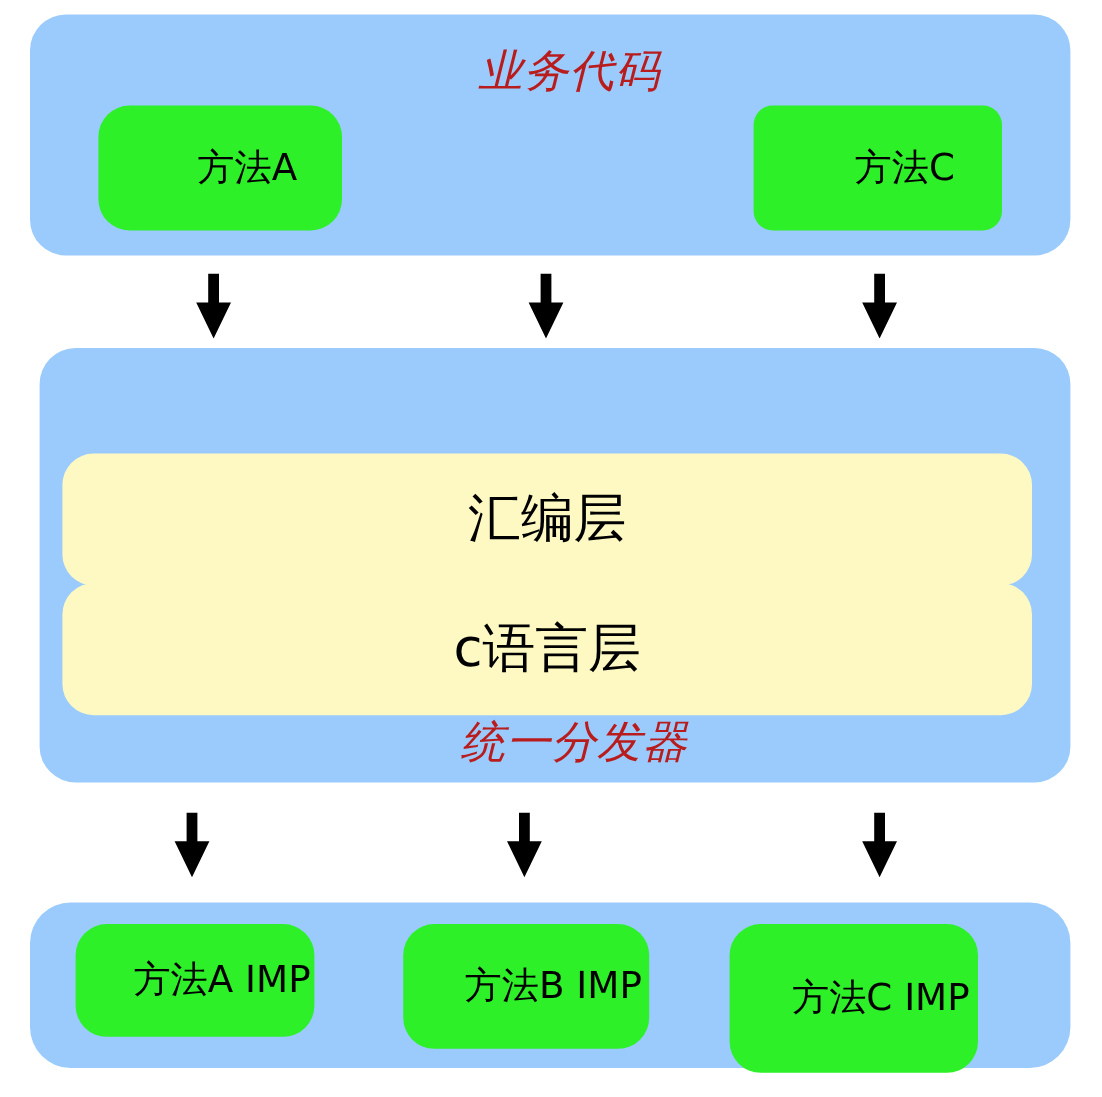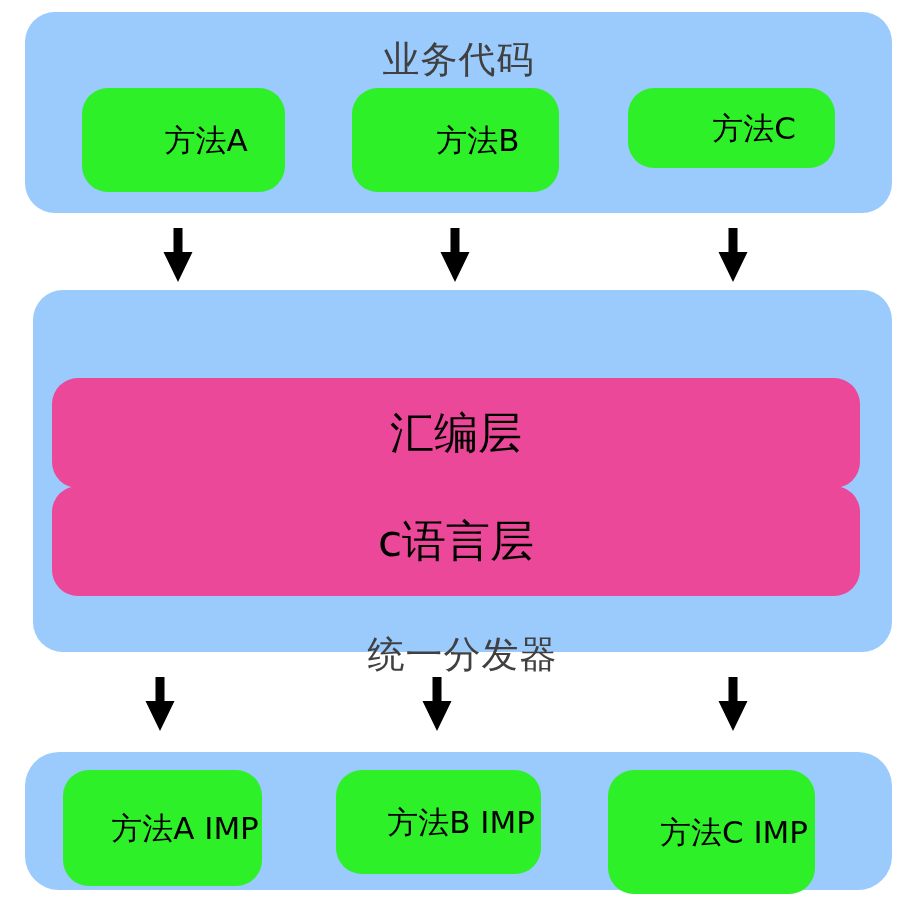--- a/index.html
+++ b/index.html
@@ -25,28 +25,29 @@
 
   
   .panel {
     position: absolute;
     background: #9ACBFC;
     border-radius: 30px;
     box-sizing: border-box;
   }
   .panel-title {
     position: absolute;
-    left: 0;
+    left: 16px;
     width: 100%;
     text-align: center;
-    color: #404040;
+    color: #b91c1c;
     font-size: 37px;
     line-height: 44px;
     letter-spacing: 1px;
     white-space: nowrap;
+    font-style: italic;
   }
 
   
   .green-box {
     position: absolute;
     background: #2DF028;
     border-radius: 26px;
     display: flex;
     align-items: center;
     justify-content: center;
@@ -54,21 +55,21 @@
     font-size: 31px;
     line-height: 1.1;
     white-space: nowrap;
     box-sizing: border-box;
     padding-left: 45px;
   }
 
   
   .gray-box {
     position: absolute;
-    background: #ec4899;
+    background: #fef9c3;
     border-radius: 26px;
     display: flex;
     align-items: center;
     justify-content: center;
     color: #000000;
     font-size: 44px;
     line-height: 1.1;
     white-space: nowrap;
     box-sizing: border-box;
   }
@@ -80,33 +81,33 @@
     height: 54px;
   }
   .arrow svg { display: block; }
 
   
   #panel-top      { left: 25px;  top: 12px;  width: 867px; height: 201px; }
   #panel-middle   { left: 33px;  top: 290px; width: 859px; height: 362px; }
   #panel-bottom   { left: 25px;  top: 752px; width: 867px; height: 138px; border-radius: 34px; }
 
   #title-top      { top: 26px; }
-  #title-middle   { top: 307px; margin-top: 36px; }
+  #title-middle   { top: 307px; }
 
   
   #m-a { left: 82px;  top: 88px; width: 203px; height: 104px; }
   #m-b { left: 352px; top: 88px; width: 207px; height: 104px; }
-  #m-c { left: 628px; top: 88px; width: 207px; height: 80px; }
+  #m-c { left: 628px; top: 88px; width: 207px; height: 104px; border-radius: 16px; }
 
   
   #layer-asm { left: 52px; top: 378px; width: 808px; height: 110px; }
   #layer-c   { left: 52px; top: 486px; width: 808px; height: 110px; }
 
   
-  #imp-a { left: 63px;  top: 770px; width: 199px; height: 116px; }
+  #imp-a { left: 63px;  top: 770px; width: 199px; height: 94px; }
   #imp-b { left: 336px; top: 770px; width: 205px; height: 104px; align-items: center; }
   #imp-c { left: 608px; top: 770px; width: 207px; height: 124px; }
 
   
   #arr-1 { left: 156px; top: 228px; }
   #arr-2 { left: 433px; top: 228px; }
   #arr-3 { left: 711px; top: 228px; }
   
   #arr-4 { left: 138px; top: 677px; }
   #arr-5 { left: 415px; top: 677px; }
@@ -116,23 +117,20 @@
 <body>
 
 <div id="canvas">
 
   <div class="panel" id="panel-top">
     <div class="panel-title" id="title-top">业务代码</div>
   </div>
 
   <div class="green-box" id="m-a">
     <span>方法A</span>
-  </div>
-  <div class="green-box" id="m-b">
-    <span>方法B</span>
   </div>
   <div class="green-box" id="m-c">
     <span>方法C</span>
   </div>
 
   <div class="arrow" id="arr-1">
     <svg width="44" height="54" viewBox="0 0 44 54">
         <path d="M17.5 0 h9 v24 h10 L22 54 L7.5 24 h10 Z" fill="#000000"></path>
       </svg>
   </div>

